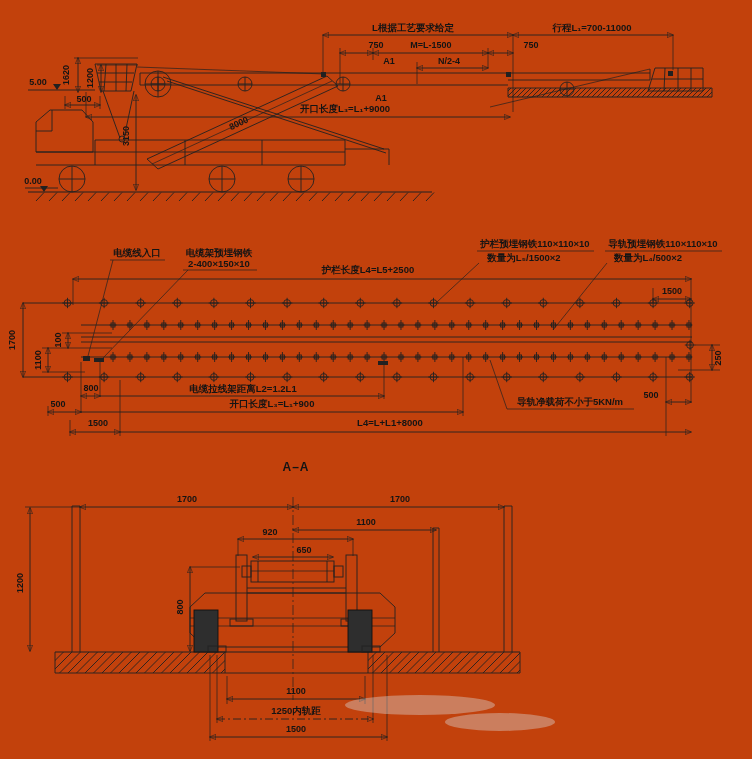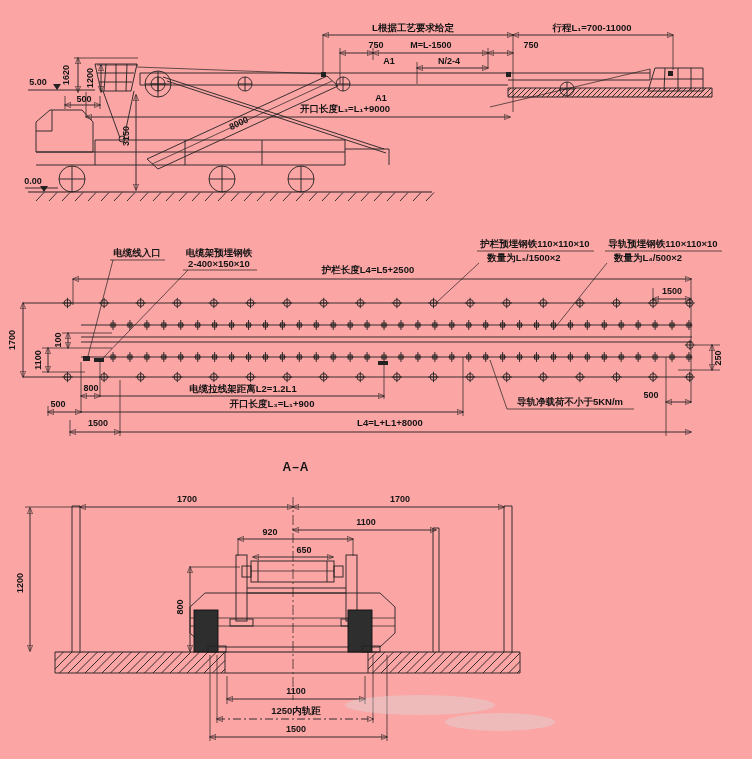--- a/index.html
+++ b/index.html
@@ -1,16 +1,16 @@
 <!DOCTYPE html>
 <html><head>
 <meta charset="utf-8">
 <style>
   html,body{margin:0;padding:0;background:#ffffff;}
-  .page{position:relative;width:752px;height:759px;background:#fca5a5;overflow:hidden;}
+  .page{position:relative;width:752px;height:759px;background:#c2410c;overflow:hidden;}
   svg{display:block;}
   svg line,svg path,svg rect,svg circle,svg polygon,svg polyline{
     stroke:#212121;stroke-width:.9;fill:none;stroke-linecap:butt;}
   .thin{stroke-width:.7;}
   .thick{stroke-width:1.2;}
   .f{fill:#212121;stroke:none;}
   .dark{fill:#2e2e2e;stroke:#111;}
   svg text{stroke:none;fill:#141414;font-family:"Liberation Sans","DejaVu Sans",sans-serif;font-size:9px;}
   text.cjk{font-size:9.5px;font-weight:bold;}
   text.num{font-size:9px;font-weight:bold;}

